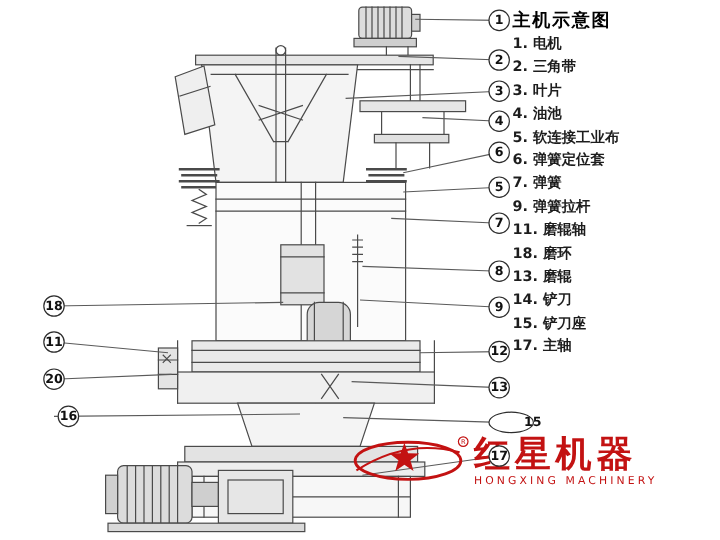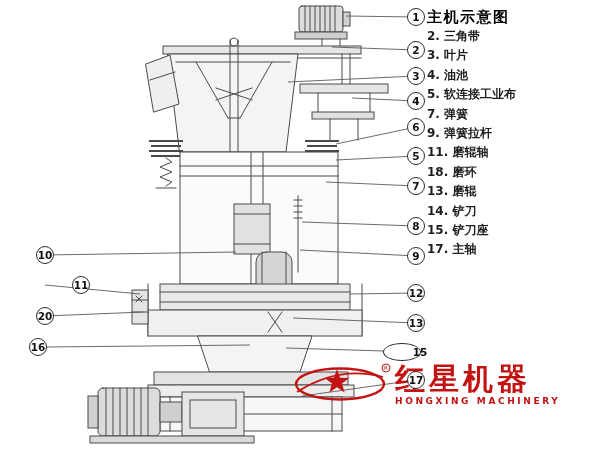--- a/index.html
+++ b/index.html
@@ -32,21 +32,21 @@
     color:var(--wm,#c31212);
     display:flex; align-items:center;
   }
   .wm-logo { flex:0 0 auto; }
   .wm-text { margin-left:2px; }
   .wm-brand {
     font-size:30px; font-weight:bold; letter-spacing:4px;
     line-height:33px; white-space:nowrap;
   }
   .wm-en {
-    font-size:9px; font-weight:bold; letter-spacing:2.6px;
+    font-size:9px; font-weight:normal; letter-spacing:2.6px;
     text-align:right; margin-top:1px; white-space:nowrap;
   }
 
   #callout-layer { position:absolute; left:0; top:0; width:600px; height:450px; z-index:4; pointer-events:none; }
   .callout {
     position:absolute; width:18px; height:18px;
     border:1.6px solid #2d2d2d; border-radius:50%;
     background:#ffffff; color:#111;
     font-size:10.5px; font-weight:bold;
     display:flex; align-items:center; justify-content:center;
@@ -166,24 +166,26 @@
         <line x1="45" y1="255" x2="236" y2="252"></line>
         <line x1="45" y1="285" x2="140" y2="294"></line>
         <line x1="45" y1="316" x2="143" y2="312"></line>
         <line x1="45" y1="347" x2="250" y2="345"></line>
       </g>
   </svg>
 
   <div class="legend">
     <div class="legend-title">主机示意图</div>
     <div>
+        <div class="legend-item">1. 电机</div>
         <div class="legend-item">2. 三角带</div>
         <div class="legend-item">3. 叶片</div>
         <div class="legend-item">4. 油池</div>
         <div class="legend-item">5. 软连接工业布</div>
+        <div class="legend-item">6. 弹簧定位套</div>
         <div class="legend-item">7. 弹簧</div>
         <div class="legend-item">9. 弹簧拉杆</div>
         <div class="legend-item">11. 磨辊轴</div>
         <div class="legend-item">18. 磨环</div>
         <div class="legend-item">13. 磨辊</div>
         <div class="legend-item">14. 铲刀</div>
         <div class="legend-item">15. 铲刀座</div>
         <div class="legend-item">17. 主轴</div>
       </div>
   </div>
@@ -207,21 +209,21 @@
       <div class="callout" style="left: 407px; top: 41px;">2</div>
       <div class="callout" style="left: 407px; top: 67px;">3</div>
       <div class="callout" style="left: 407px; top: 92px;">4</div>
       <div class="callout" style="left: 407px; top: 118px;">6</div>
       <div class="callout" style="left: 407px; top: 147px;">5</div>
       <div class="callout" style="left: 407px; top: 177px;">7</div>
       <div class="callout" style="left: 407px; top: 217px;">8</div>
       <div class="callout" style="left: 407px; top: 247px;">9</div>
       <div class="callout" style="left: 407px; top: 284px;">12</div>
       <div class="callout" style="left: 407px; top: 314px;">13</div>
-      <div class="callout" style="left: 383px; top: 343px; padding-left: 36px;">15</div>
+      <div class="callout" style="left: 407px; top: 343px; padding-left: 36px;">15</div>
       <div class="callout" style="left: 407px; top: 371px;">17</div>
-      <div class="callout" style="left: 36px; top: 246px;">10</div>
-      <div class="callout" style="left: 36px; top: 276px; margin-left: 36px;">11</div>
+      <div class="callout" style="left: 36px; top: 246px;">18</div>
+      <div class="callout" style="left: 36px; top: 276px;">11</div>
       <div class="callout" style="left: 36px; top: 307px;">20</div>
-      <div class="callout" style="left: 29px; top: 338px;">16</div>
+      <div class="callout" style="left: 48px; top: 338px;">16</div>
     </div>
 
 </div>
 
 </body></html>

